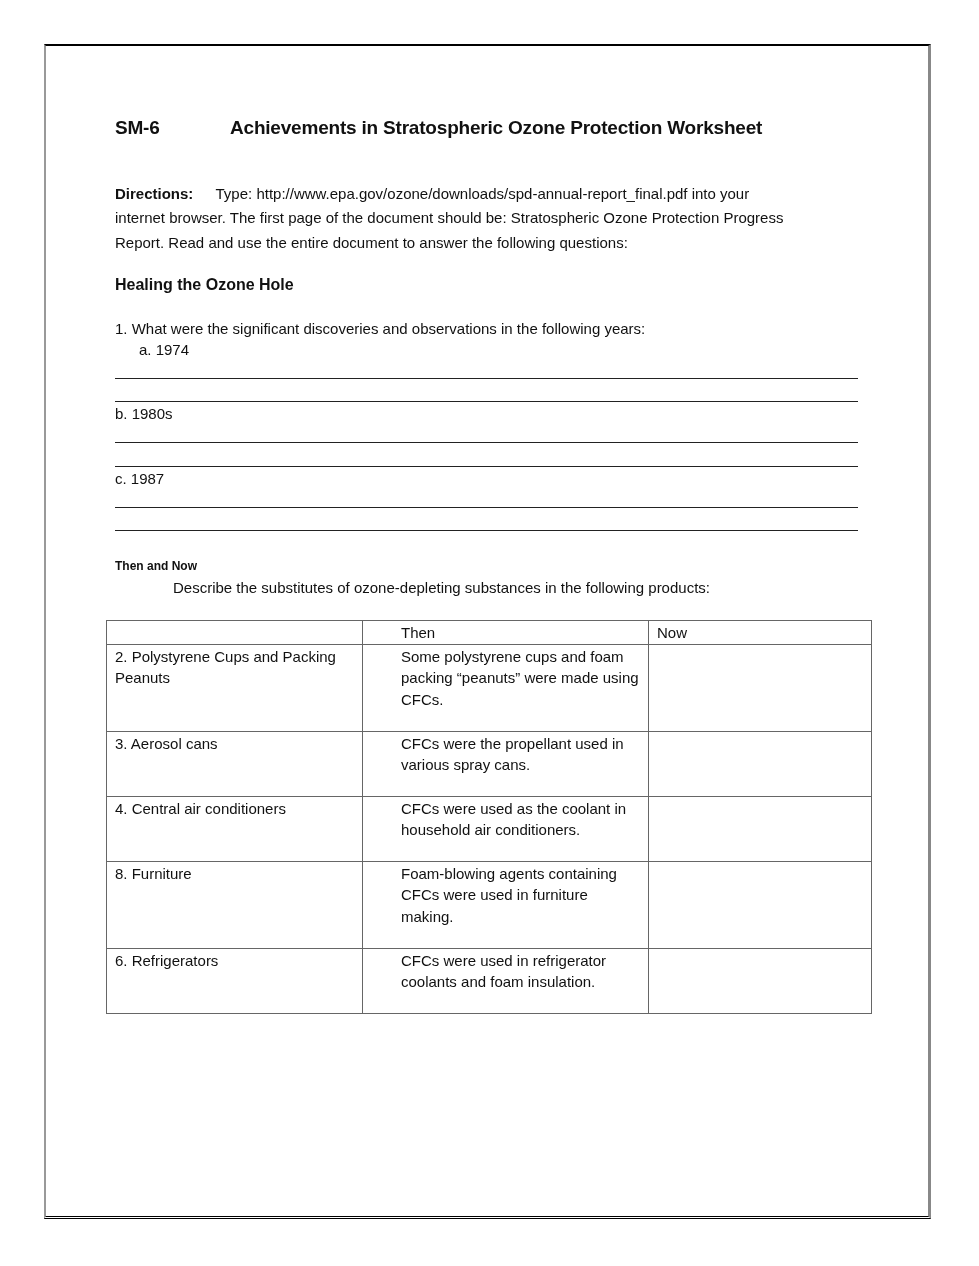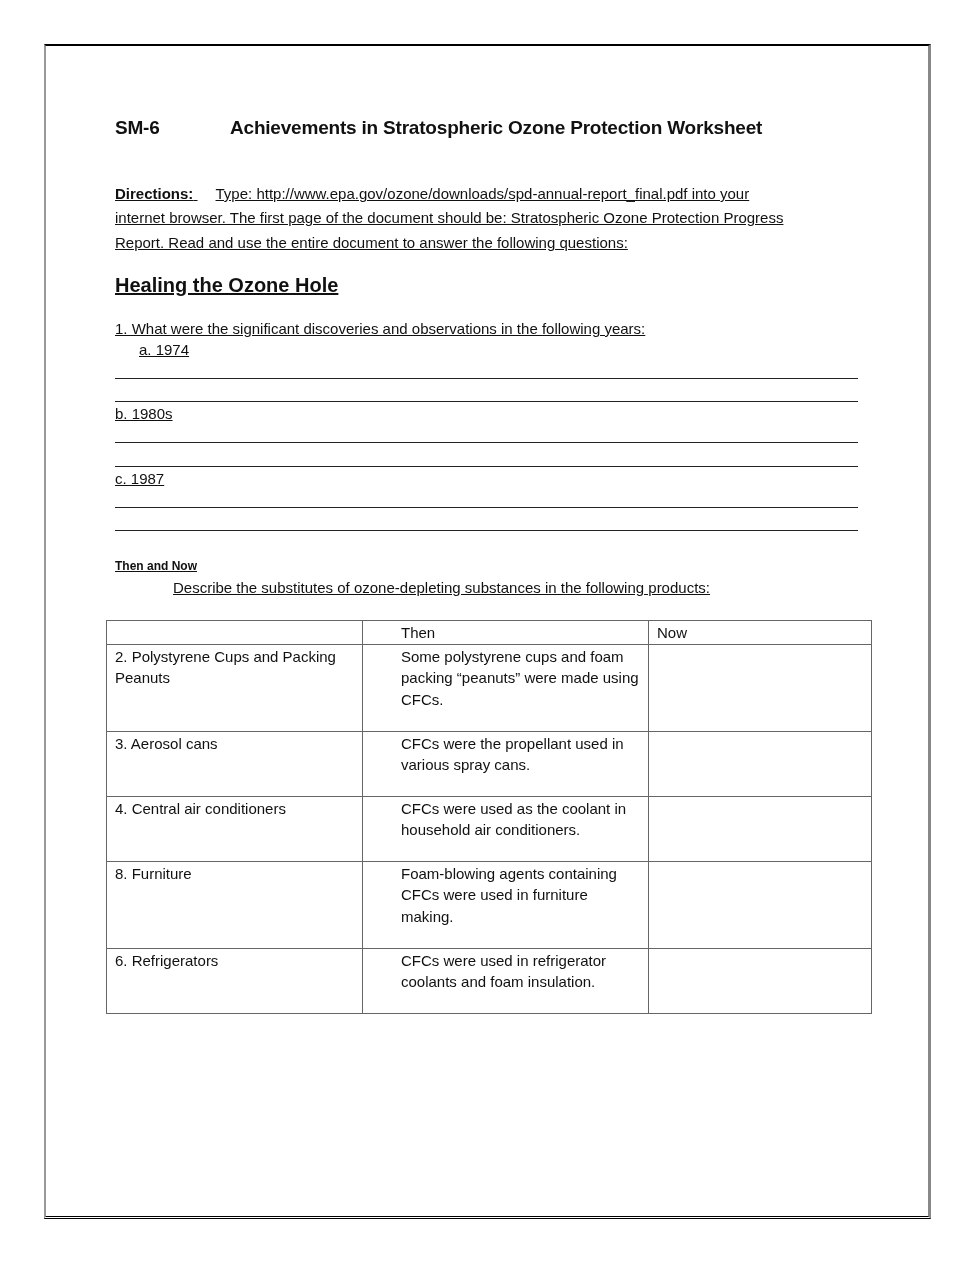--- a/index.html
+++ b/index.html
@@ -6,21 +6,21 @@
   body { width: 979px; height: 1266px; position: relative; overflow: hidden;
          font-family: "Liberation Sans", sans-serif; color: #111; }
   .page-border {
     position: absolute; left: 44px; top: 44px; width: 887px; height: 1175px;
     border-top: 2px solid #000;
     border-left: 2px solid #999;
     border-right: 3px solid #888;
     border-bottom: 3px double #000;
     box-sizing: border-box;
   }
-  .txt { position: absolute; font-size: 15px; line-height: 22px; white-space: nowrap; text-decoration: underline; }
+  .txt { position: absolute; font-size: 15px; line-height: 22px; white-space: nowrap; }
   .title { position: absolute; top: 117px; font-size: 19px; font-weight: bold; letter-spacing: -0.2px; }
   .bold { font-weight: bold; }
   .line { position: absolute; left: 115px; width: 743px; height: 0; border-top: 1px solid #222; }
   table { position: absolute; left: 106px; top: 620px; width: 766px; border-collapse: collapse; font-size: 15px; }
   td { border: 1px solid #666; vertical-align: top; padding: 1px 8px 0 8px; line-height: 21.5px; }
   td.c1 { width: 239px; }
   td.c2 { width: 239px; padding-left: 38px; }
 </style>
 </head>
 <body>
@@ -30,21 +30,21 @@
 <div class="title" style="left:115px;">SM-6</div>
 <div class="title" style="left:230px;">Achievements in Stratospheric Ozone Protection Worksheet</div>
 
 <div class="txt" style="left:115px; top:183px;">
   <span class="bold">Directions:</span>
   <span style="margin-left:18px;">Type:  http://www.epa.gov/ozone/downloads/spd-annual-report_final.pdf   into your</span>
 </div>
 <div class="txt" style="left:115px; top:207px;">internet browser.  The first page of the document should be: Stratospheric Ozone Protection Progress</div>
 <div class="txt" style="left:115px; top:232px;">Report.  Read and use the entire document to answer the following questions:</div>
 
-<div class="txt bold" style="left:115px; top:274px; font-size:20px;">Healing the Ozone Hole</div>
+<div class="txt bold" style="left:115px; top:274px; font-size:16px;">Healing the Ozone Hole</div>
 
 <div class="txt" style="left:115px; top:318px;">1.  What were the significant discoveries and observations in the following years:</div>
 
 <div class="txt" style="left:115px; top:339px;margin-left:24px;">a.  1974</div>
 <div class="line" style="top:378px;"></div>
 <div class="line" style="top:401px;"></div>
 
 <div class="txt" style="left:115px; top:403px;">b.  1980s</div>
 <div class="line" style="top:442px;"></div>
 <div class="line" style="top:466px;"></div>

